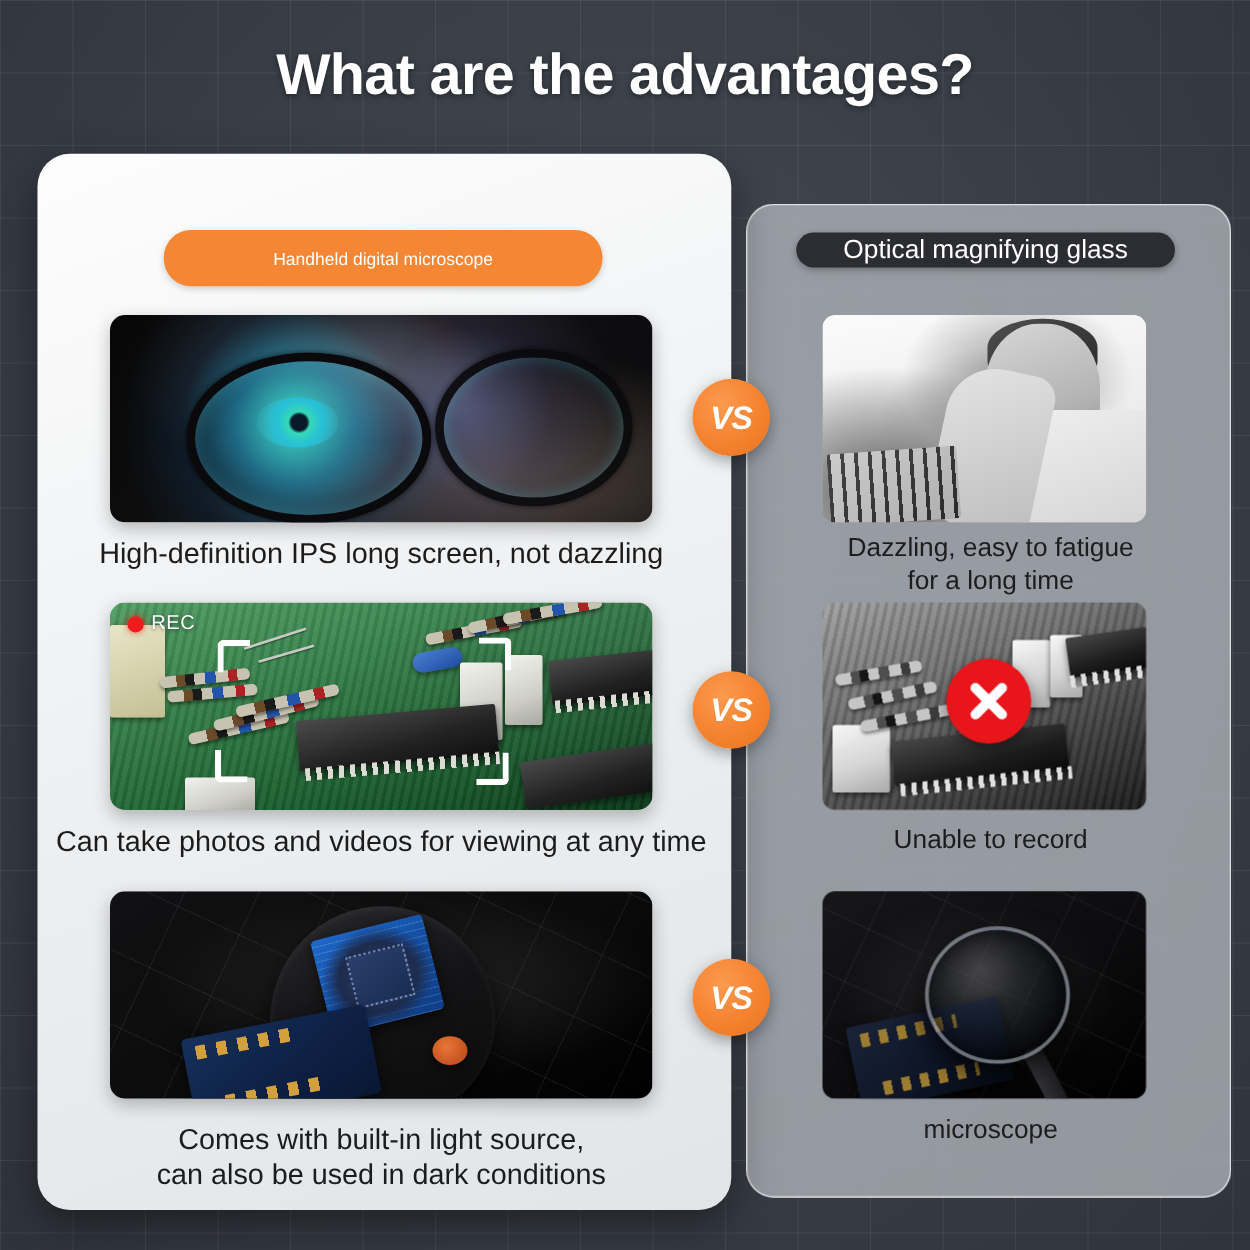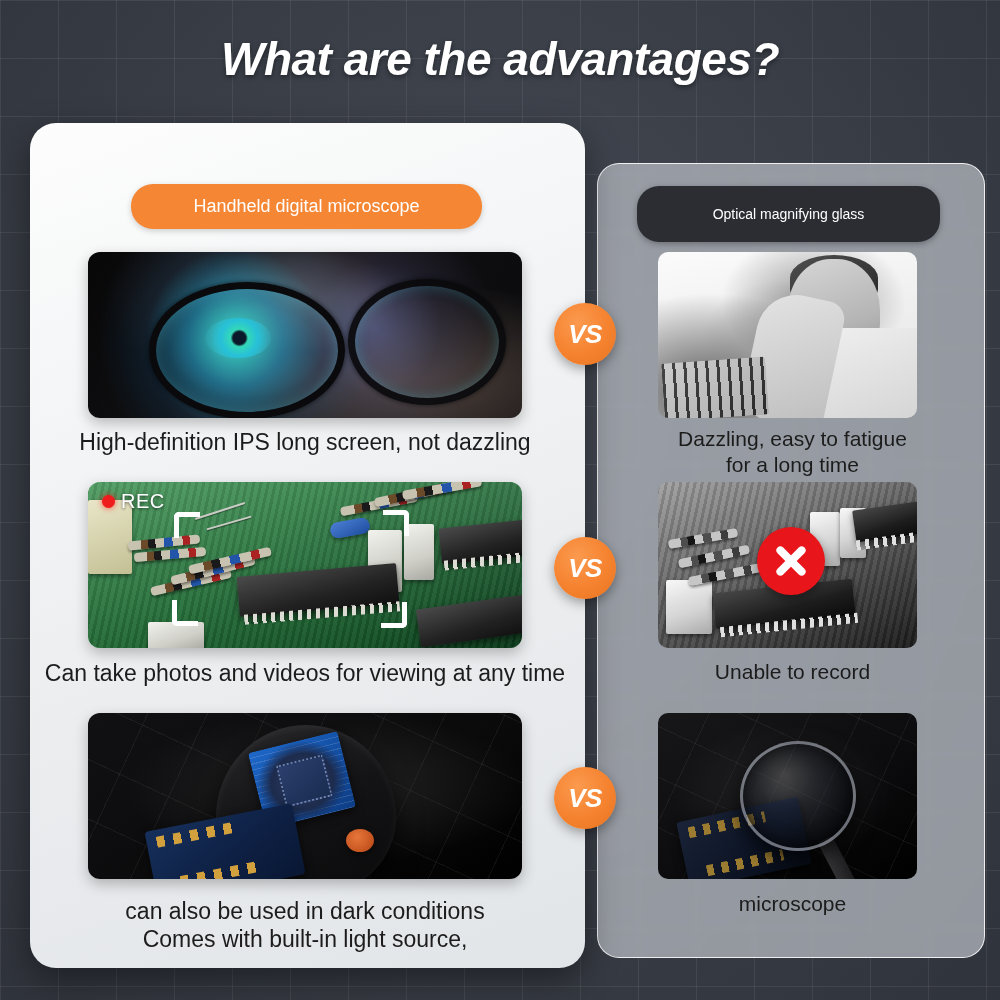--- a/index.html
+++ b/index.html
@@ -21,21 +21,20 @@
       linear-gradient(90deg, rgba(255,255,255,0.07) 1px, transparent 1px),
       radial-gradient(ellipse at 50% 40%, #454a54 0%, #2f333b 100%);
     background-size: 58px 58px, 58px 58px, 100% 100%;
   }
 
   
   .title-bar {
     position: absolute;
     top: 32px; left: 0; right: 0;
     text-align: center;
-    font-style: italic;
   }
   .title-bar h1 {
     font-size: 46px;
     font-weight: bold;
     color: #ffffff;
     letter-spacing: -0.5px;
     text-shadow: 0 2px 5px rgba(0,0,0,0.45);
   }
 
   
@@ -63,35 +62,35 @@
     box-shadow: 0 12px 34px rgba(0,0,0,0.42);
   }
 
   
   .badge {
     position: absolute;
     display: flex;
     align-items: center;
     justify-content: center;
     border-radius: 22px;
-    font-size: 18px;
+    font-size: 14px;
     color: #ffffff;
     white-space: nowrap;
   }
   .badge-orange {
     left: 131px; top: 184px;
     width: 351px; height: 45px;
     background: #f58634;
     box-shadow: 0 2px 6px rgba(0,0,0,0.18);
   }
   .badge-dark {
     left: 637px; top: 186px;
-    width: 303px; height: 56px;
+    width: 303px; height: 28px;
     background: #2b2d33;
-    font-size: 14px;
+    font-size: 21px;
     box-shadow: 0 2px 6px rgba(0,0,0,0.3);
   }
 
   
   .media {
     position: absolute;
     border-radius: 12px;
     overflow: hidden;
   }
   .media-l { left: 88px; width: 434px; height: 166px; }
@@ -185,21 +184,21 @@
     display: flex; align-items: center; gap: 6px;
     z-index: 6;
   }
   .rec-dot {
     width: 13px; height: 13px; border-radius: 50%;
     background: #ee1c1c;
     box-shadow: 0 0 6px rgba(255,0,0,0.7);
   }
   .rec-label {
     color: #ffffff;
-    font-size: 20px;
+    font-size: 16px;
     letter-spacing: 0.5px;
     text-shadow: 0 1px 3px rgba(0,0,0,0.6);
   }
   .bracket {
     position: absolute;
     width: 26px; height: 26px;
     z-index: 5;
   }
   .bracket.tl { border-left: 5px solid #fff; border-top: 5px solid #fff; border-top-left-radius: 5px; left: 86px; top: 30px; }
   .bracket.tr { border-right: 5px solid #fff; border-top: 5px solid #fff; border-top-right-radius: 5px; left: 295px; top: 28px; }
@@ -558,22 +557,22 @@
 
   <div class="caption cap-right cap-r1">
     <div>Dazzling, easy to fatigue</div>
     <div>for a long time</div>
   </div>
   <div class="caption cap-right cap-r2">
     <div>Unable to record</div>
   </div>
 
   <div class="caption cap-left cap-l3">
+    <div>Comes with built-in light source,</div>
     <div>can also be used in dark conditions</div>
-    <div>Comes with built-in light source,</div>
   </div>
   <div class="caption cap-right cap-r3">
     <div>microscope</div>
   </div>
 
   <div class="vs vs1">
     <span>VS</span>
   </div>
   <div class="vs vs2">
     <span>VS</span>

